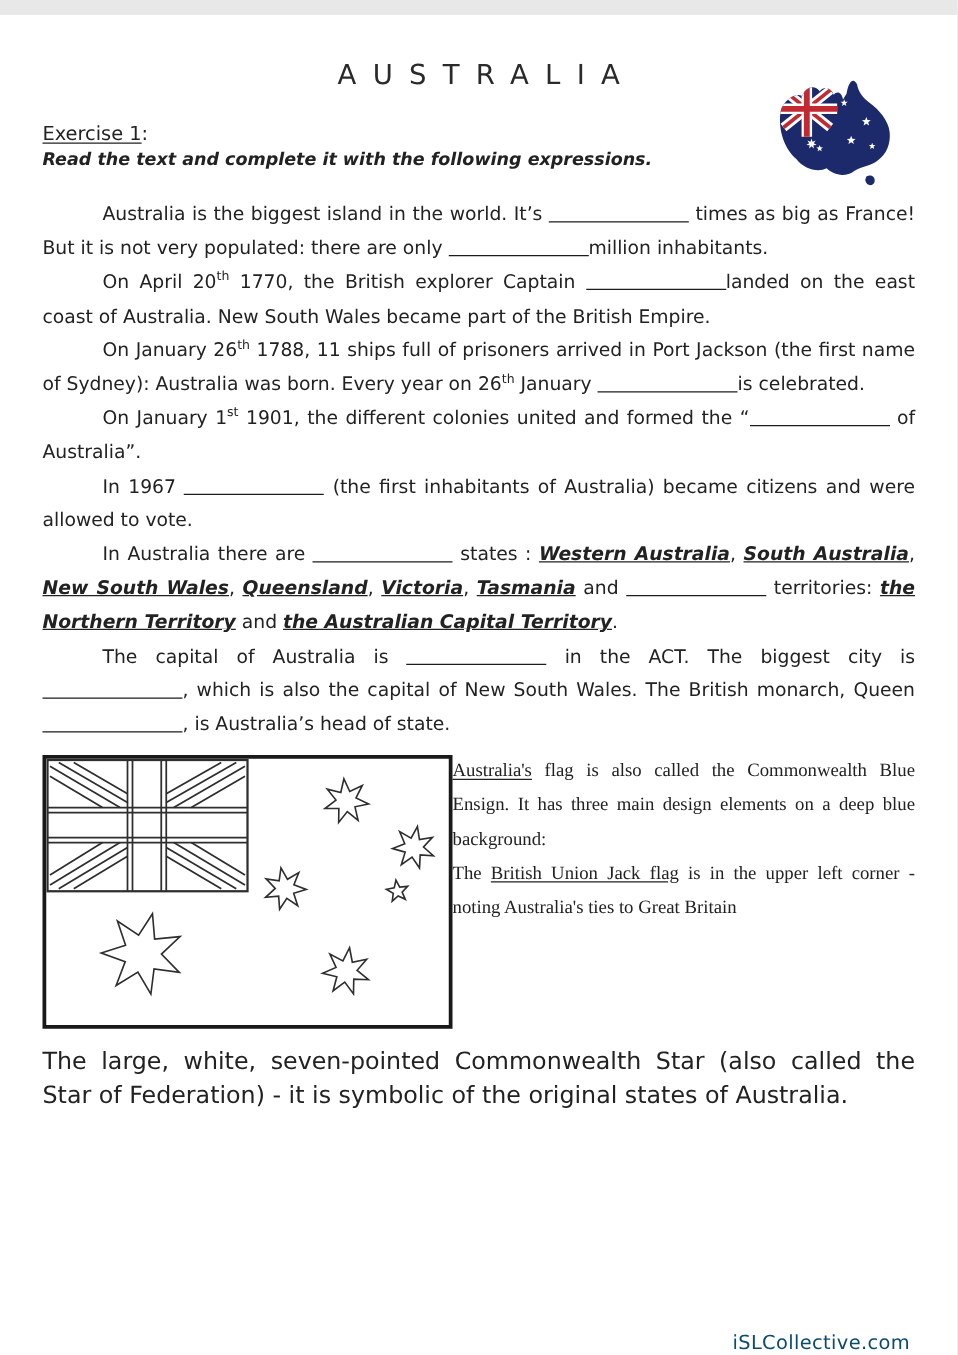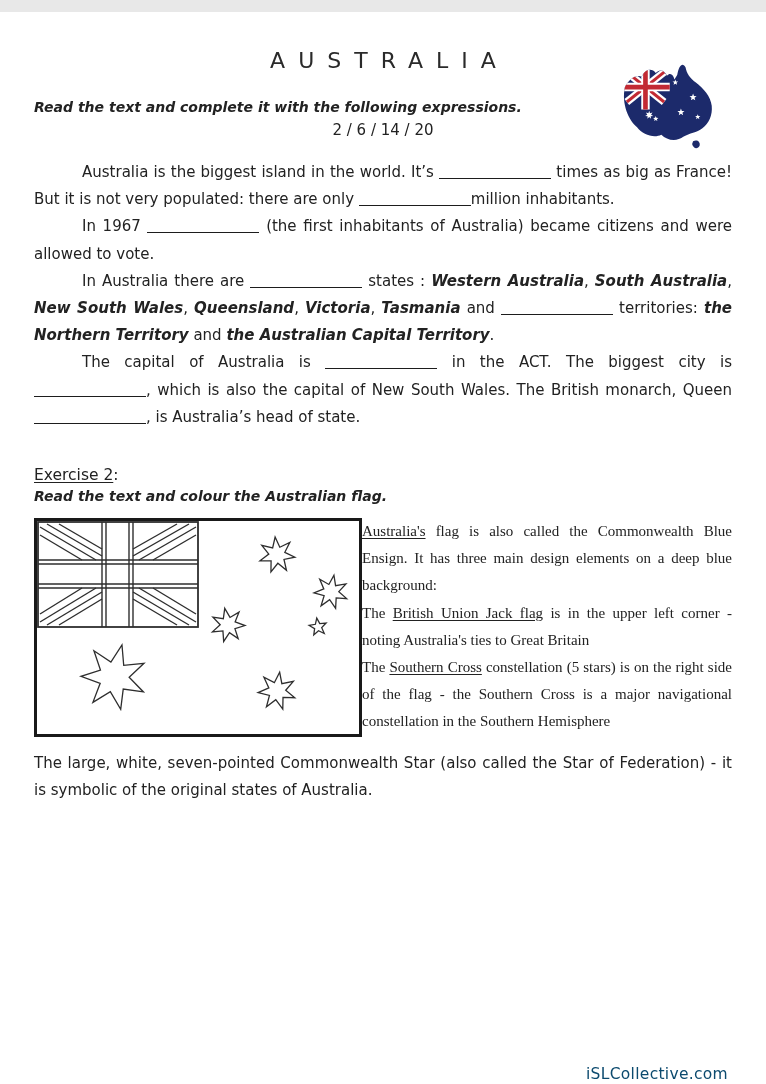--- a/index.html
+++ b/index.html
@@ -28,39 +28,39 @@
   .ul { text-decoration:underline; text-underline-offset:2px; }
   .instr { font-size:14px; line-height:21px; font-weight:bold; font-style:italic; }
   .numbers { text-align:center; font-size:15px; line-height:20px; margin-top:2px; }
   .wordbank { text-align:center; font-size:15.5px; line-height:22px; margin-top:15px; }
   .gap-text { margin-top:19px; }
   .para {
     margin:0; text-indent:48px;
     font-size:15px; line-height:27.2px;
     text-align:justify;
   }
-  .bi { font-weight:bold; font-style:italic; }
+  .bi { font-weight:bold; font-style:italic;text-decoration:underline; }
   .sup { font-size:10px; line-height:0; vertical-align:6px; }
   .blank {
     display:inline-block;
     height:13px;
     border-bottom:1.6px solid #1d1d1d;
     vertical-align:-2px;
   }
   .ex2-block { margin-top:34px; }
   .flag-row { display:flex; margin-top:11px;font-family:Liberation Serif, serif; }
   .flag-box {
     flex:none;
     width:322px; height:213px;
     border:3.5px solid #191919;
     background:#ffffff;
   }
   .flag-text { flex:1; min-width:0; }
   .flag-text p { margin:0; font-size:15px; line-height:27.2px; text-align:justify; }
-  .closing { margin:13px 0 0 0; font-size:15px; line-height:27.2px; text-align:justify; }
+  .closing { margin:13px 0 0 0; font-size:19px; line-height:27.2px; text-align:justify; }
   .watermark {
     position:absolute; right:38px; bottom:13px;
     font-size:15.5px; color:#0c4a6e; letter-spacing:0.3px;
   }
   .uj-line { stroke:#2e2e2e; stroke-width:1.4; fill:none; }
   .uj-rect { stroke:#2e2e2e; stroke-width:1.8; fill:none; }
   .flag-star { fill:#ffffff; stroke:#2e2e2e; stroke-width:1.3px; }
   .map-star { fill:#ffffff; stroke:none; }
 </style>
 </head>
@@ -98,34 +98,33 @@
         <use href="#star5" class="map-star" transform="translate(70,29) scale(3.2)"></use>
         <use href="#star5" class="map-star" transform="translate(89,45) scale(4)"></use>
         <use href="#star5" class="map-star" transform="translate(76,61) scale(4)"></use>
         <use href="#star5" class="map-star" transform="translate(49,68) scale(3)"></use>
         <use href="#star5" class="map-star" transform="translate(94,66) scale(3)"></use>
         <use href="#star7" class="map-star" transform="translate(42,64) scale(4.5)"></use>
       </g>
     </svg>
   </div>
 
+  <div class="ex-label"><span class="ul">Exercise 1</span><span>:</span></div>
   <div class="instr">Read the text and complete it with the following expressions.</div>
-  <div class="numbers">2 / 6 / 14 / 20</div>
 
   <section class="gap-text">
     <p class="para">Australia is the biggest island in the world. It’s <span class="blank" style="width: 112px;"></span> times as big as France! But it is not very populated: there are only <span class="blank" style="width: 112px;"></span>million inhabitants.</p>
+    <p class="para">On April 20<sup class="sup">th</sup> 1770, the British explorer Captain <span class="blank" style="width: 112px;"></span>landed on the east coast of Australia. New South Wales became part of the British Empire.</p>
+    <p class="para">On January 26<sup class="sup">th</sup> 1788, 11 ships full of prisoners arrived in Port Jackson (the first name of Sydney): Australia was born. Every year on 26<sup class="sup">th</sup> January <span class="blank" style="width: 112px;"></span>is celebrated.</p>
+    <p class="para">On January 1<sup class="sup">st</sup> 1901, the different colonies united and formed the “<span class="blank" style="width: 112px;"></span> of Australia”.</p>
     <p class="para">In 1967 <span class="blank" style="width: 112px;"></span> (the first inhabitants of Australia) became citizens and were allowed to vote.</p>
     <p class="para">In Australia there are <span class="blank" style="width: 112px;"></span> states : <span class="bi">Western Australia</span>, <span class="bi">South Australia</span>, <span class="bi">New South Wales</span>, <span class="bi">Queensland</span>, <span class="bi">Victoria</span>, <span class="bi">Tasmania</span> and <span class="blank" style="width: 112px;"></span> territories: <span class="bi">the Northern Territory</span> and <span class="bi">the Australian Capital Territory</span>.</p>
     <p class="para">The capital of Australia is <span class="blank" style="width: 112px;"></span> in the ACT. The biggest city is <span class="blank" style="width: 112px;"></span>, which is also the capital of New South Wales. The British monarch, Queen <span class="blank" style="width: 112px;"></span>, is Australia’s head of state.</p>
   </section>
 
-  <div class="ex2-block">
-    <div class="ex-label"><span class="ul">Exercise 2</span><span>:</span></div>
-    <div class="instr">Read the text and colour the Australian flag.</div>
-  </div>
 
   <div class="flag-row">
     <div class="flag-box">
       <svg viewBox="0 0 322 213" width="322" height="213">
 
         <g>
           <rect class="uj-rect" x="1" y="1" width="160" height="105"></rect>
 
           <line class="uj-line" x1="65" y1="1" x2="65" y2="106"></line>
           <line class="uj-line" x1="69" y1="1" x2="69" y2="106"></line>
@@ -164,21 +163,20 @@
           <use href="#star7" class="flag-star" transform="translate(294,71) rotate(10) scale(17)"></use>
           <use href="#star5" class="flag-star" transform="translate(281,106) rotate(-8) scale(9)"></use>
           <use href="#star7" class="flag-star" transform="translate(191,104) rotate(-11) scale(17)"></use>
           <use href="#star7" class="flag-star" transform="translate(240,170) rotate(8) scale(19)"></use>
         </g>
       </svg>
     </div>
     <div class="flag-text">
       <p><span class="ul">Australia's</span> flag is also called the Commonwealth Blue Ensign. It has three main design elements on a deep blue background:</p>
       <p>The <span class="ul">British Union Jack flag</span> is in the upper left corner - noting Australia's ties to Great Britain</p>
-      <p>The <span class="ul">Southern Cross</span> constellation (5 stars) is on the right side of the flag - the Southern Cross is a major navigational constellation in the Southern Hemisphere</p>
     </div>
   </div>
 
   <p class="closing">The large, white, seven-pointed Commonwealth Star (also called the Star of Federation) - it is symbolic of the original states of Australia.</p>
 
   <div class="watermark">iSLCollective.com</div>
 
 </div>
 
 </body></html>

